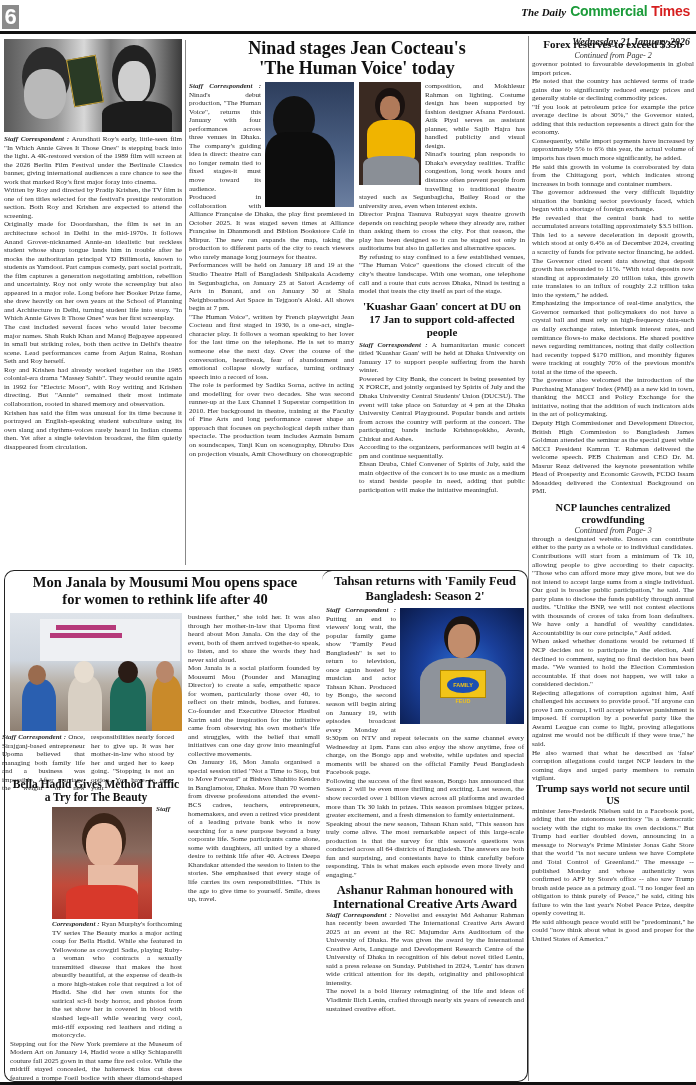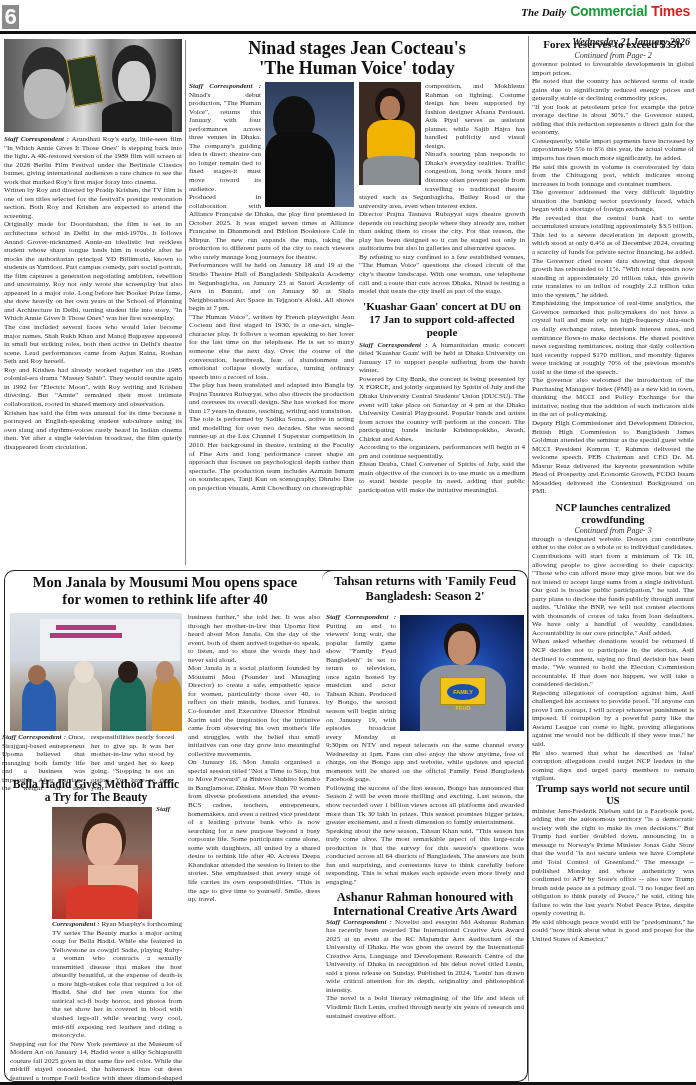--- a/index.html
+++ b/index.html
@@ -71,21 +71,20 @@
 
 <div class="abs" style="left:189px;top:82px;width:165px;">
   <div style="float:right;width:89px;height:125px;margin-left:4px;background:linear-gradient(180deg,#2d3d5c 0%,#4a5f82 55%,#6c7fa0 100%);position:relative;" class="photo">
     <div style="position:absolute;left:8px;top:14px;width:42px;height:48px;border-radius:50%;background:#111;"></div>
     <div style="position:absolute;left:0;top:50px;width:70px;height:75px;border-radius:30% 40% 0 0;background:#0d0d0d;"></div>
   </div>
   <p><span class="byline">Staff Correspondent :</span><span> Ninad's debut production, "The Human Voice", returns this January with four performances across three venues in Dhaka. The company's guiding idea is direct: theatre can no longer remain tied to fixed stages-it must move toward its audience.</span></p>
   <p>Produced in collaboration with Alliance Française de Dhaka, the play first premiered in October 2025. It was staged seven times at Alliance Française in Dhanmondi and Biblion Bookstore Café in Mirpur. The new run expands the map, taking the production to different parts of the city to reach viewers who rarely manage long journeys for theatre.</p>
   <p>Performances will be held on January 18 and 19 at the Studio Theatre Hall of Bangladesh Shilpakala Academy in Segunbagicha, on January 23 at Satori Academy of Arts in Banani, and on January 30 at Shala Neighbourhood Art Space in Tejgaon's Aloki. All shows begin at 7 pm.</p>
   <p>"The Human Voice", written by French playwright Jean Cocteau and first staged in 1930, is a one-act, single-character play. It follows a woman speaking to her lover for the last time on the telephone. He is set to marry someone else the next day. Over the course of the conversation, heartbreak, fear of abandonment and emotional collapse slowly surface, turning ordinary speech into a record of loss.</p>
-  <p>The play has been translated and adapted into Bangla by Prajna Tasnuva Rubayyat, who also directs the production and oversees its overall design. She has worked for more than 17 years in theatre, teaching, writing and translation.</p>
   <p>The role is performed by Sadika Sorna, active in acting and modelling for over two decades. She was second runner-up at the Lux Channel I Superstar competition in 2010. Her background in theatre, training at the Faculty of Fine Arts and long performance career shape an approach that focuses on psychological depth rather than spectacle. The production team includes Azmain Ismam on soundscapes, Tanji Kun on scenography, Dhrubo Das on projection visuals, Amit Chowdhury on choreographic</p>
 </div>
 
 <div class="abs" style="left:359px;top:82px;width:166px;">
   <div style="float:left;width:62px;height:103px;margin-right:4px;background:#3a2a22;position:relative;" class="photo">
     <div style="position:absolute;left:16px;top:6px;width:30px;height:34px;border-radius:50%;background:#1a1210;"></div>
     <div style="position:absolute;left:21px;top:14px;width:20px;height:24px;border-radius:45%;background:#b07a5a;"></div>
     <div style="position:absolute;left:8px;top:38px;width:48px;height:40px;border-radius:35% 35% 10% 10%;background:#f0b400;"></div>
     <div style="position:absolute;left:4px;top:74px;width:56px;height:29px;border-radius:30% 30% 0 0;background:#8a8f96;"></div>
   </div>
@@ -118,21 +117,21 @@
     <p>He revealed that the central bank had to settle accumulated arrears totalling approximately $3.5 billion.</p>
     <p>This led to a severe deceleration in deposit growth, which stood at only 6.4% as of December 2024, creating a scarcity of funds for private sector financing, he added. The Governor cited recent data showing that deposit growth has rebounded to 11%. "With total deposits now standing at approximately 20 trillion taka, this growth rate translates to an influx of roughly 2.2 trillion taka into the system," he added.</p>
     <p>Emphasizing the importance of real-time analytics, the Governor remarked that policymakers do not have a crystal ball and must rely on high-frequency data-such as daily exchange rates, interbank interest rates, and remittance flows-to make decisions. He shared positive news regarding remittances, noting that daily collection had recently topped $170 million, and monthly figures were tracking at roughly 70% of the previous month's total at the time of the speech.</p>
     <p>The governor also welcomed the introduction of the Purchasing Managers' Index (PMI) as a new kid in town, thanking the MCCI and Policy Exchange for the initiative, noting that the addition of such indicators aids in the art of policymaking.</p>
     <p>Deputy High Commissioner and Development Director, British High Commission to Bangladesh James Goldman attended the seminar as the special guest while MCCI President Kamran T. Rahman delivered the welcome speech. PEB Chairman and CEO Dr. M. Masrur Reaz delivered the keynote presentation while Head of Prosperity and Economic Growth, FCDO Issam Mosaddeq delivered the Contextual Background on PMI.</p>
   </div>
 
   <div style="margin-top:6px;">
     <h3 style="font-size:10.5px;line-height:12px;">NCP launches centralized crowdfunding</h3>
     <div class="sub">Continued from Page- 3</div>
-    <p>through a designated website. Donors can contribute either to the color as a whole or to individual candidates.</p>
+    <p>through a designated website. Donors can contribute either to the party as a whole or to individual candidates.</p>
     <p>Contributions will start from a minimum of Tk 10, allowing people to give according to their capacity. "Those who can afford more may give more, but we do not intend to accept large sums from a single individual. Our goal is broader public participation," he said. The party plans to disclose the funds publicly through annual audits. "Unlike the BNP, we will not contest elections with thousands of crores of taka from loan defaulters. We have only a handful of wealthy candidates. Accountability is our core principle," Asif added.</p>
     <p>When asked whether donations would be returned if NCP decides not to participate in the election, Asif declined to comment, saying no final decision has been made. "We wanted to hold the Election Commission accountable. If that does not happen, we will take a considered decision."</p>
     <p>Rejecting allegations of corruption against him, Asif challenged his accusers to provide proof. "If anyone can prove I am corrupt, I will accept whatever punishment is imposed. If corruption by a powerful party like the Awami League can come to light, proving allegations against me would not be difficult if they were true," he said.</p>
     <p>He also warned that what he described as 'false' corruption allegations could target NCP leaders in the coming days and urged party members to remain vigilant.</p>
   </div>
 
   <div style="">
     <h3 style="font-size:10.5px;line-height:12px;">Trump says world not secure until US</h3>
     <p>minister Jens-Frederik Nielsen said in a Facebook post, adding that the autonomous territory "is a democratic society with the right to make its own decisions." But Trump had earlier doubled down, announcing in a message to Norway's Prime Minister Jonas Gahr Store that the world "is not secure unless we have Complete and Total Control of Greenland." The message -- published Monday and whose authenticity was confirmed to AFP by Store's office -- also saw Trump brush aside peace as a primary goal. "I no longer feel an obligation to think purely of Peace," he said, citing his failure to win the last year's Nobel Peace Prize, despite openly coveting it.</p>
     <p>He said although peace would still be "predominant," he could "now think about what is good and proper for the United States of America."</p>
@@ -180,21 +179,21 @@
       <span style="position:absolute;left:36px;top:58px;width:50px;height:30px;background:#e8bba4;display:block;"></span>
       <span style="position:absolute;left:14px;top:78px;width:72px;height:34px;border-radius:30% 30% 0 0;background:#d8392b;display:block;"></span>
     </span>
     <span class="byline">Staff Correspondent :</span><span> Ryan Murphy's forthcoming TV series The Beauty marks a major acting coup for Bella Hadid. While she featured in Yellowstone as cowgirl Sadie, playing Ruby-a woman who contracts a sexually transmitted disease that makes the host absurdly beautiful, at the expense of death-is a more high-stakes role that required a lot of Hadid. She did her own stunts for the satirical sci-fi body horror, and photos from the set show her in covered in blood with slashed legs-all while wearing very cool, mid-riff exposing red leathers and riding a motorcycle.</span>
   </p>
   <p>Stepping out for the New York premiere at the Museum of Modern Art on January 14, Hadid wore a silky Schiaparelli couture fall 2025 gown in that same fire red color. While the midriff stayed concealed, the halterneck bias cut dress featured a trompe l'oeil bodice with sheer diamond-shaped panelling down the hips and train. Jewelry was kept minimal, with Chopard diamond and silver rings and stud earrings, and she wore a pair of delicate red stilettos.</p>
 </div>
 
 <div class="abs" style="left:326px;top:574px;width:198px;">
   <h2 style="font-size:12.5px;line-height:14.5px;">Tahsan returns with 'Family Feud Bangladesh: Season 2'</h2>
-  <p style="margin-top:10px;">
+  <p style="margin-top:3px;">
     <span style="float:right;width:124px;height:116px;margin:2px 0 2px 4px;background:radial-gradient(circle at 50% 55%,#2a6fd6 0%,#1a3f9a 45%,#0b1b4a 100%);position:relative;display:block;" class="photo">
       <span style="position:absolute;left:44px;top:8px;width:36px;height:42px;border-radius:50%;background:#1b1411;display:block;"></span>
       <span style="position:absolute;left:48px;top:16px;width:28px;height:34px;border-radius:45%;background:#c28d6c;display:block;"></span>
       <span style="position:absolute;left:20px;top:50px;width:86px;height:66px;border-radius:35% 35% 0 0;background:#8e939b;display:block;"></span>
       <span style="position:absolute;left:40px;top:62px;width:46px;height:28px;background:#f2c418;border:1px solid #b38a00;display:block;">
         <span style="display:block;margin:6px 6px 0;height:16px;border-radius:50%;background:#1c4fb3;color:#f2c418;font-family:'Liberation Sans',sans-serif;font-weight:bold;font-size:5.5px;line-height:16px;text-align:center;">FAMILY FEUD</span>
       </span>
     </span>
     <span class="byline">Staff Correspondent :</span><span> Putting an end to viewers' long wait, the popular family game show "Family Feud Bangladesh" is set to return to television, once again hosted by musician and actor Tahsan Khan. Produced by Bongo, the second season will begin airing on January 19, with episodes broadcast every Monday at 9:30pm on NTV and repeat telecasts on the same channel every Wednesday at 1pm. Fans can also enjoy the show anytime, free of charge, on the Bongo app and website, while updates and special moments will be shared on the official Family Feud Bangladesh Facebook page.</span>
   </p>

